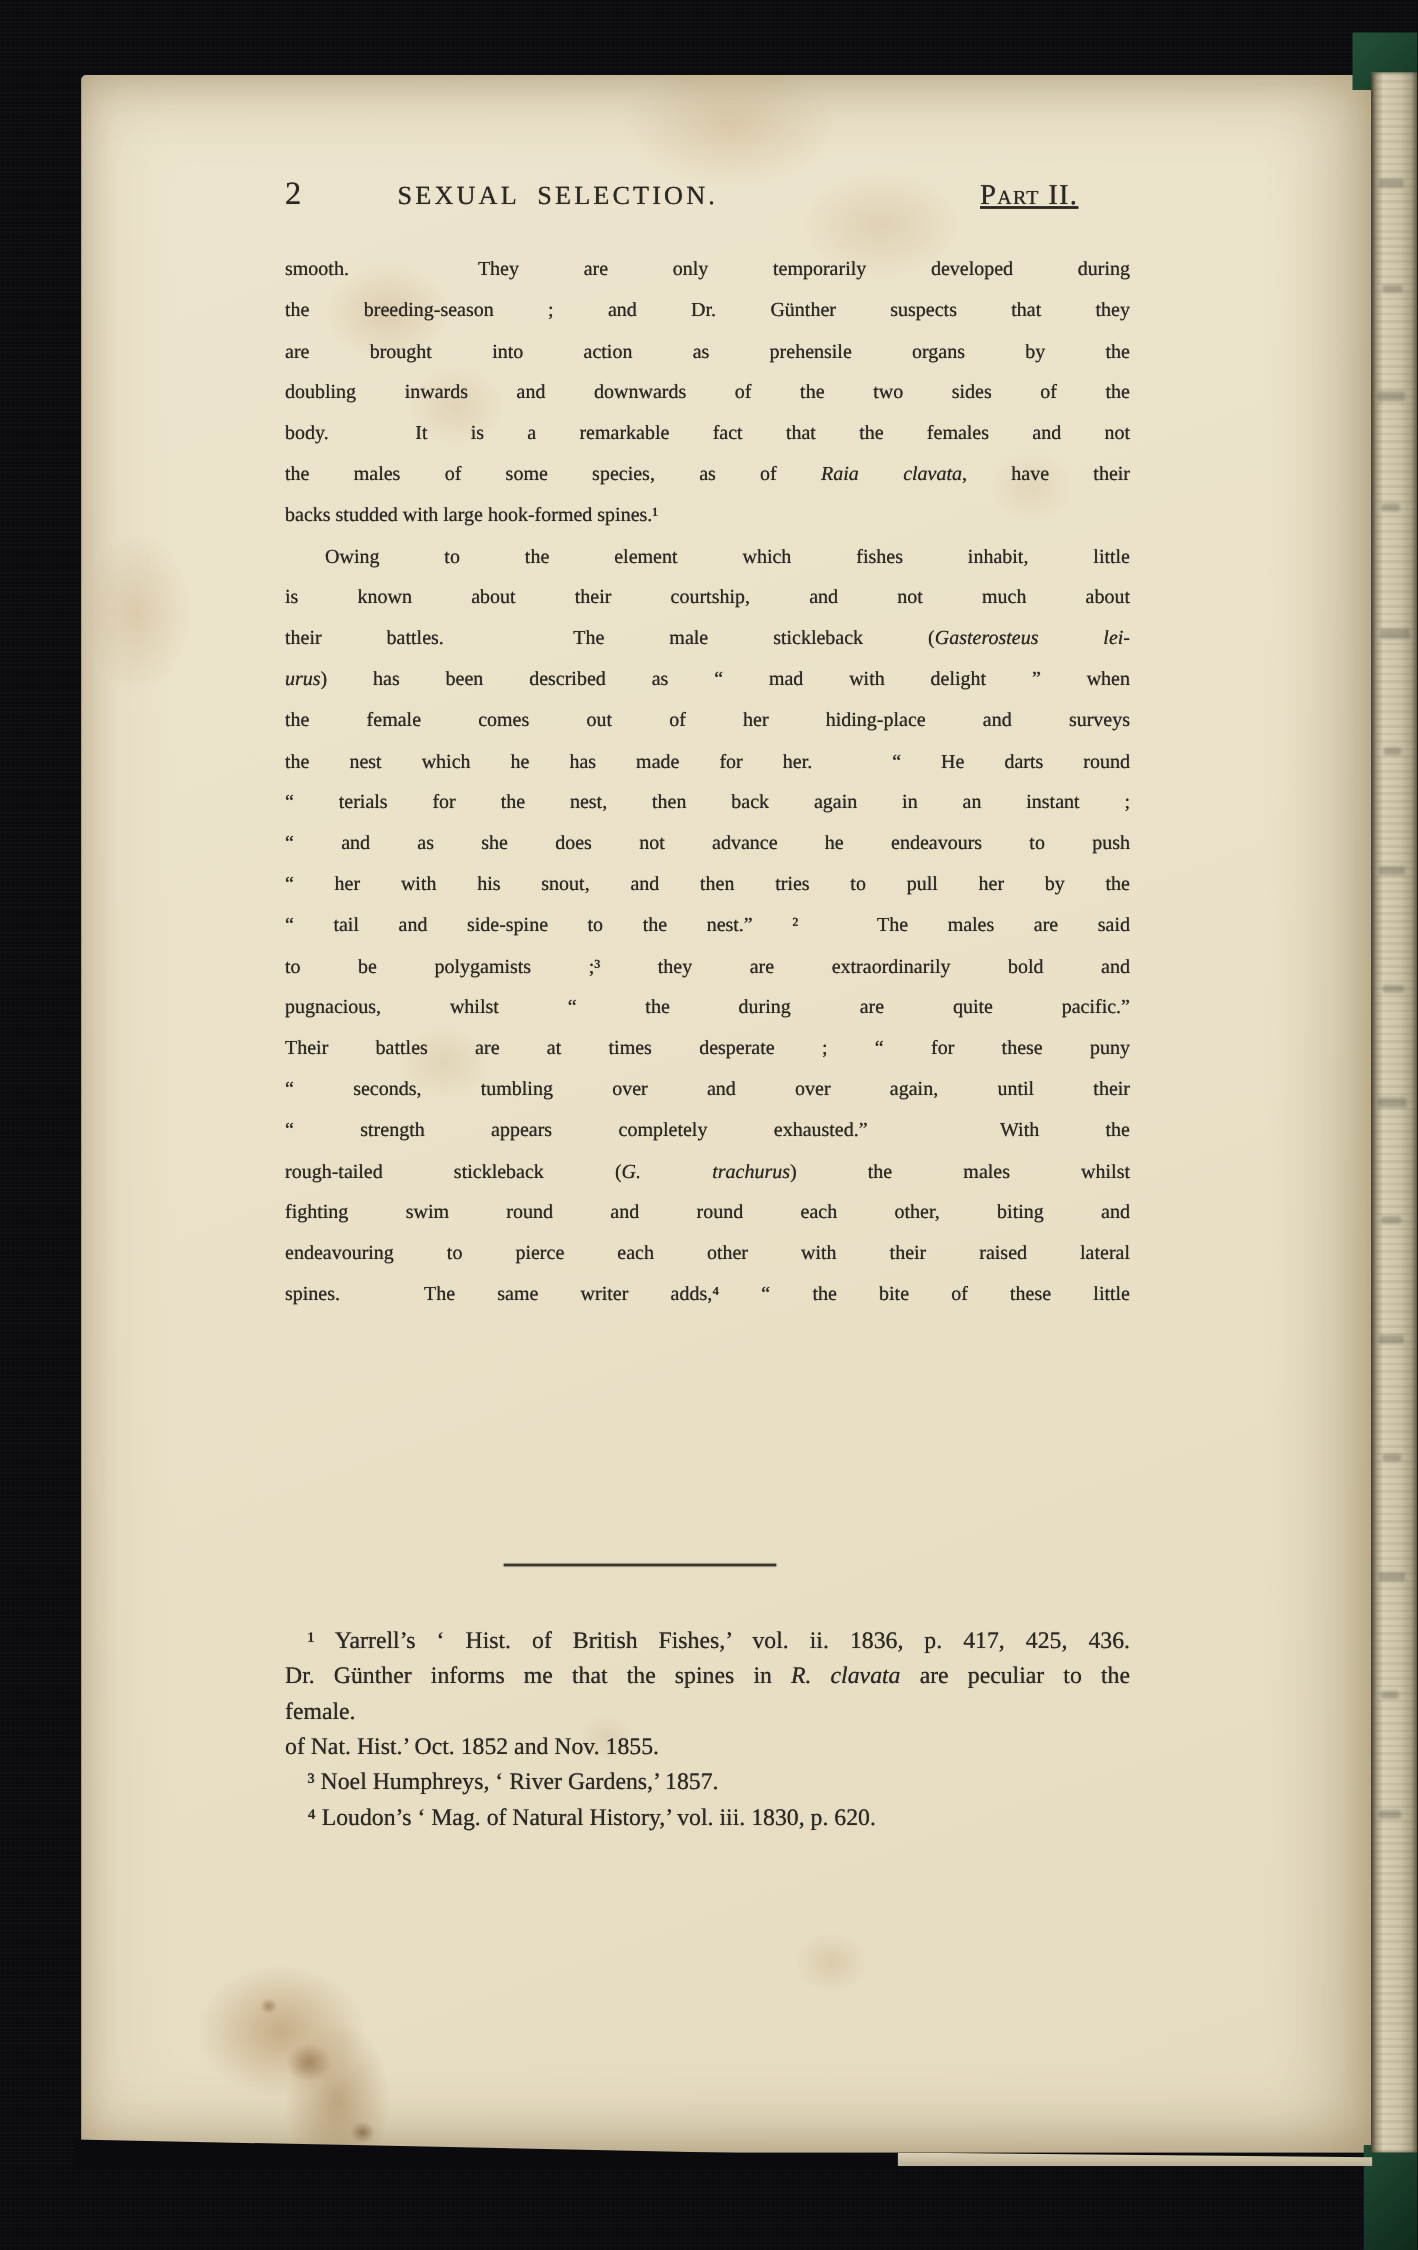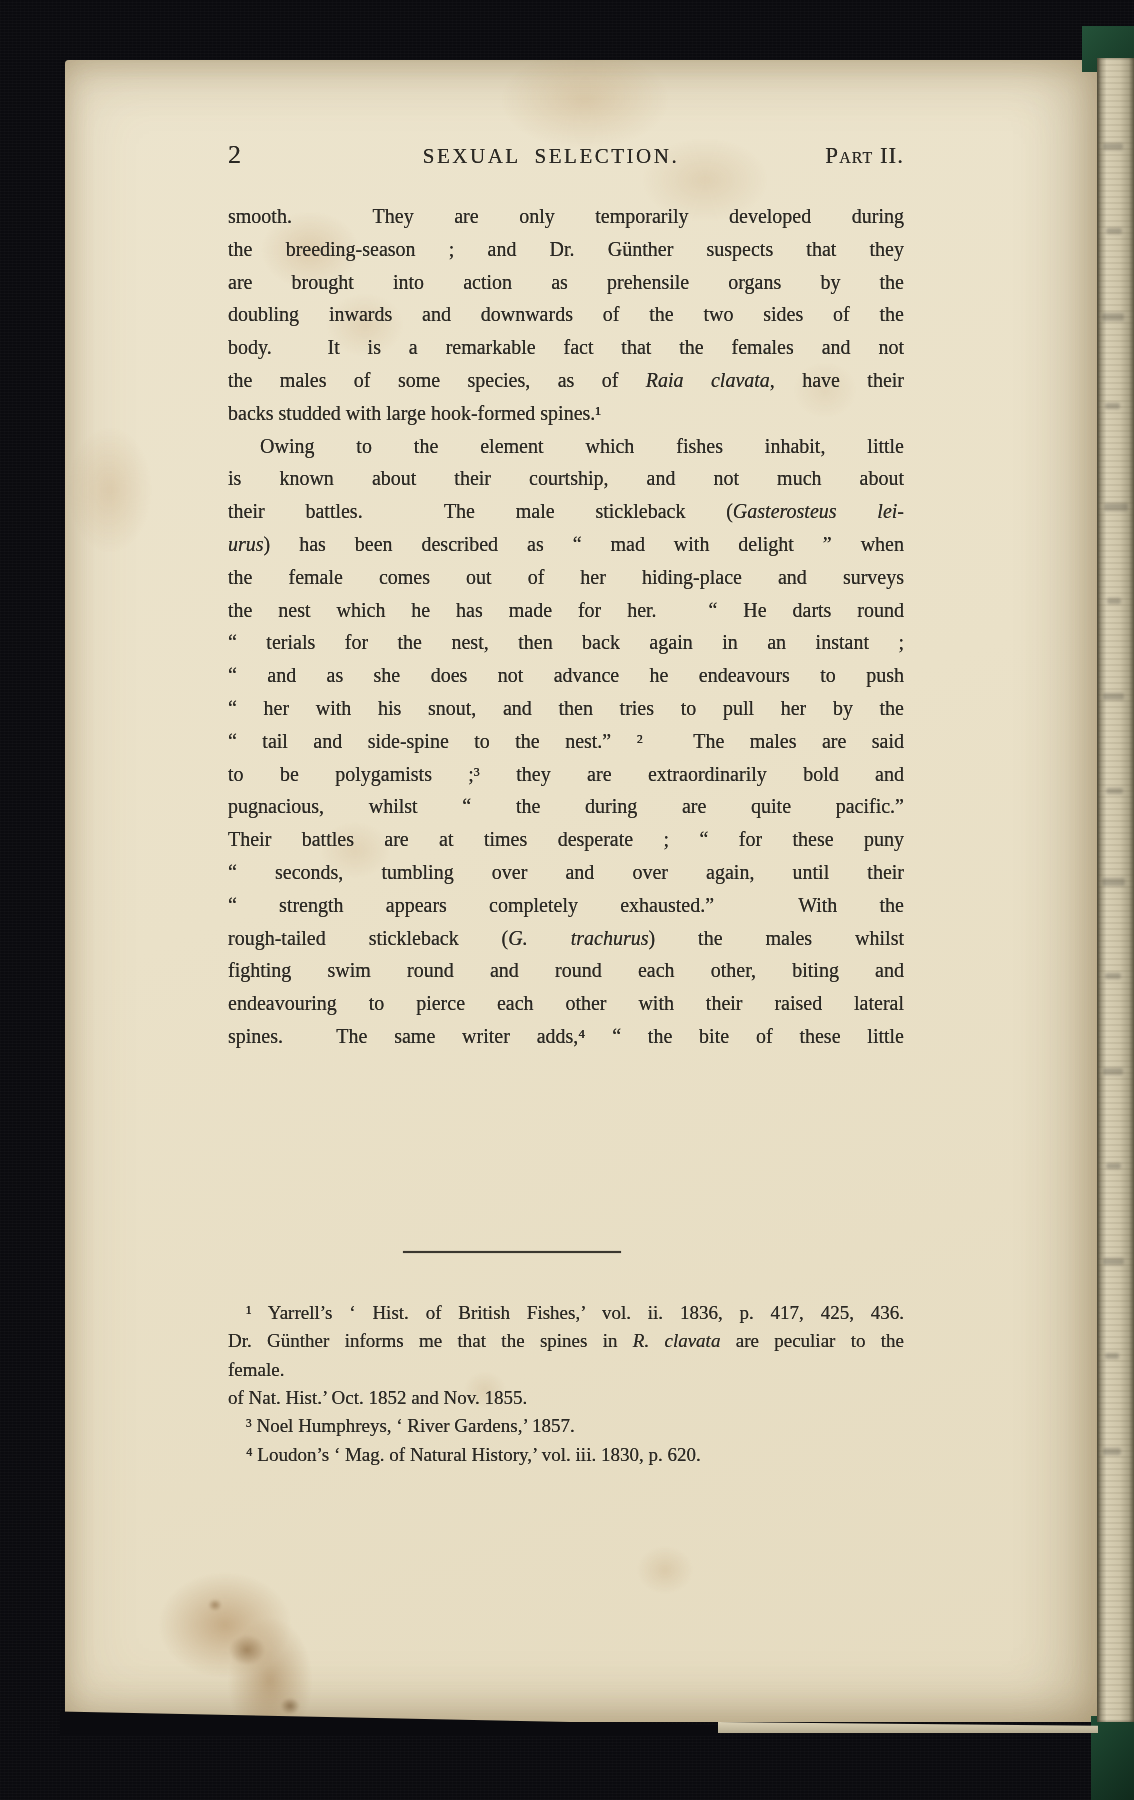--- a/index.html
+++ b/index.html
@@ -33,23 +33,23 @@
       radial-gradient(60px 90px at 45px 430px, rgba(165,115,55,0.18), transparent 70%),
       radial-gradient(50px 40px at 290px 790px, rgba(165,115,55,0.12), transparent 70%),
       radial-gradient(45px 40px at 760px 330px, rgba(165,115,55,0.10), transparent 70%),
       radial-gradient(40px 34px at 600px 1510px, rgba(160,110,50,0.16), transparent 70%),
       radial-gradient(30px 26px at 420px 1330px, rgba(160,110,50,0.12), transparent 70%);
   }
   .textcol{position:absolute;left:163px;top:80px;width:676px;color:#2b2924;
     text-shadow:0 0 0.6px rgba(43,41,36,0.85);}
   .header{display:flex;align-items:baseline;height:40px;}
   .pgnum{font-size:26px;width:90px;}
-  .runtitle{flex:1;text-align:center;font-size:21px;letter-spacing:2.5px;word-spacing:7px;}
-  .partlbl{width:120px;text-align:right;font-size:23px;font-variant:small-caps;letter-spacing:1px;}
-  .bodylines{margin-top:20px;font-size:20px;line-height:32.8px;}
+  .runtitle{flex:1;font-size:21px;letter-spacing:2.5px;word-spacing:7px;}
+  .partlbl{width:120px;font-size:23px;font-variant:small-caps;letter-spacing:1px;text-decoration:underline;}
+  .bodylines{margin-top:20px;font-size:16px;line-height:32.8px;}
   .bline{text-align:justify;text-align-last:justify;white-space:normal;}
   .bline.rag{text-align-last:left;}
   .bline.ind{text-indent:32px;}
   .frule{margin:0;margin-top:198px;margin-left:175px;width:218px;height:2px;
     background:#3a372f;border:0;box-shadow:0 0 1px rgba(58,55,47,0.8);}
   .fnlines{margin-top:46px;font-size:19px;line-height:28.4px;}
   .fline{text-align:justify;text-align-last:justify;}
   .fline.rag{text-align-last:left;}
   .fline.ind{text-indent:18px;}
   i{font-style:italic;}

